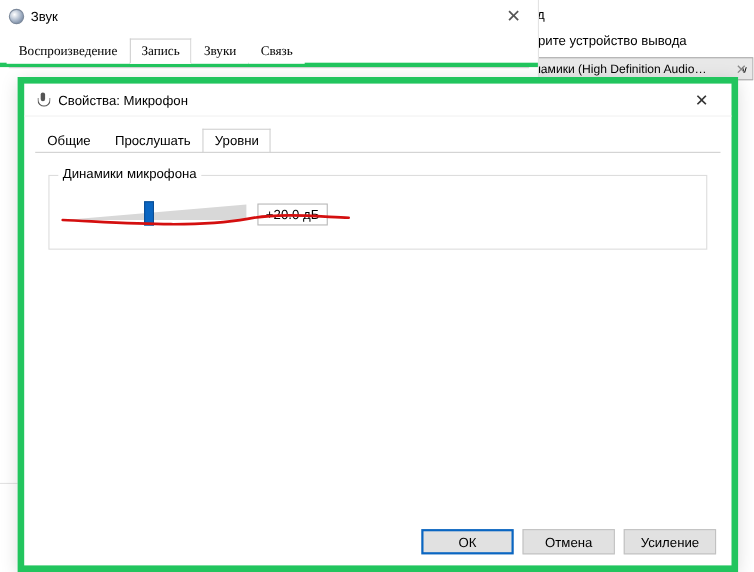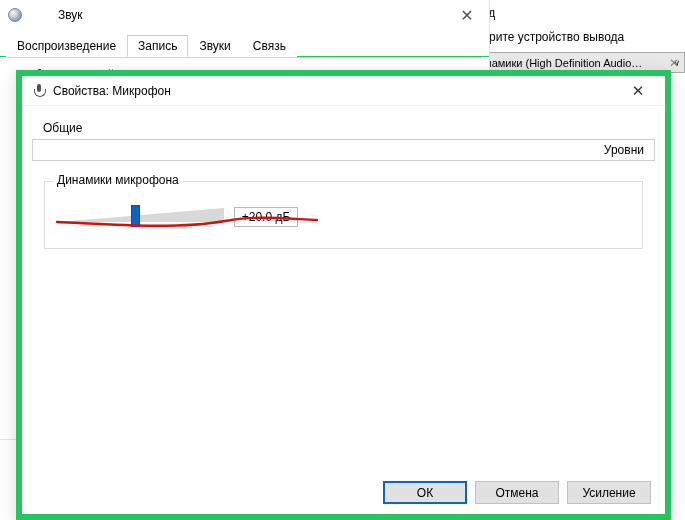--- a/index.html
+++ b/index.html
@@ -47,38 +47,38 @@
     width: 490px; height: 440px;
     background: #fff;
     border-right: 1px solid #e3e3e3;
     border-bottom: 1px solid #e3e3e3;
   }
   .win-sound .titlebar {
     height: 30px;
     display: flex; align-items: center;
     padding: 0 8px;
     font-size: 12px;
-    gap: 30px;
   }
   .win-sound .titlebar .iconball {
     width: 14px; height: 14px;
     border-radius: 50%;
     background: radial-gradient(circle at 35% 35%, #fff 0%, #bcc7d6 40%, #6a7e9a 90%);
     border: 1px solid #7b889a;
     margin-right: 6px;
   }
   .win-sound .titlebar .close {
     margin-left: auto;
     font-size: 16px; color: #555;
     width: 28px; text-align: center;
   }
   .win-sound .tabs {
     display: flex;
     padding: 4px 6px 0 6px;
-    border-bottom: 1px solid #22c55e;
+    border-bottom: 4px solid #22c55e;
+    font-family: Liberation Serif, serif;
   }
   .win-sound .tab, .win-props .tab {
     padding: 3px 10px;
     border: 1px solid transparent;
     font-size: 12px;
     cursor: default;
     position: relative;
     top: 1px;
     background: #fff;
   }
@@ -152,21 +152,20 @@
     border-radius: 0 0 6px 6px;
   }
   .win-props .titlebar .close {
     margin-left: auto;
     font-size: 15px; color: #333;
     width: 34px; text-align: center;
   }
   .win-props .tabs {
     display: flex;
     padding: 10px 10px 0 10px;
-    flex-direction: column;
   }
   .win-props .tabbody {
     margin: 0 10px;
     border-top: 1px solid #d0d0d0;
     padding: 20px 12px;
     height: 355px;
     position: relative;
   }
   .group {
     border: 1px solid #ddd;
@@ -277,20 +276,21 @@
 </div>
 
 <div class="win-props">
   <div class="titlebar">
     <div class="mic-icon"></div>
     <span>Свойства: Микрофон</span>
     <div class="close">✕</div>
   </div>
   <div class="tabs">
     <div class="tab">Общие</div>
+    <div class="tab">Прослушать</div>
     <div class="tab active">Уровни</div>
   </div>
   <div class="tabbody">
 
 
     <div class="group" style="position:relative;">
       <div class="legend">Динамики микрофона</div>
       <div class="slider-row">
         <div class="slider">
           <div class="tri"></div>

